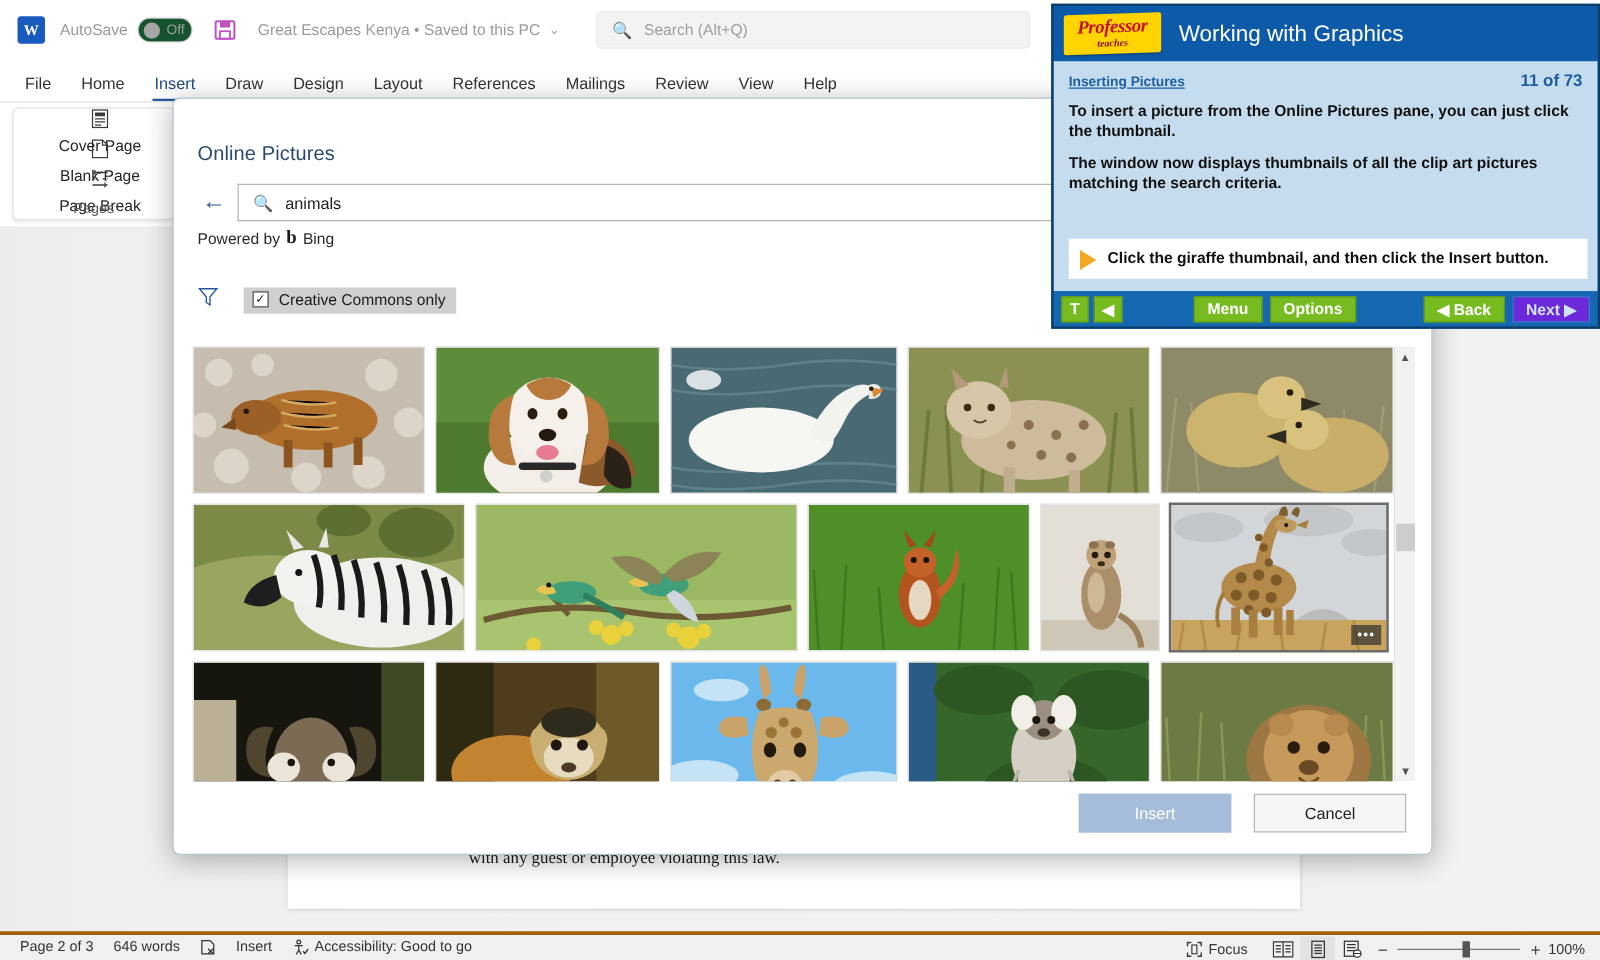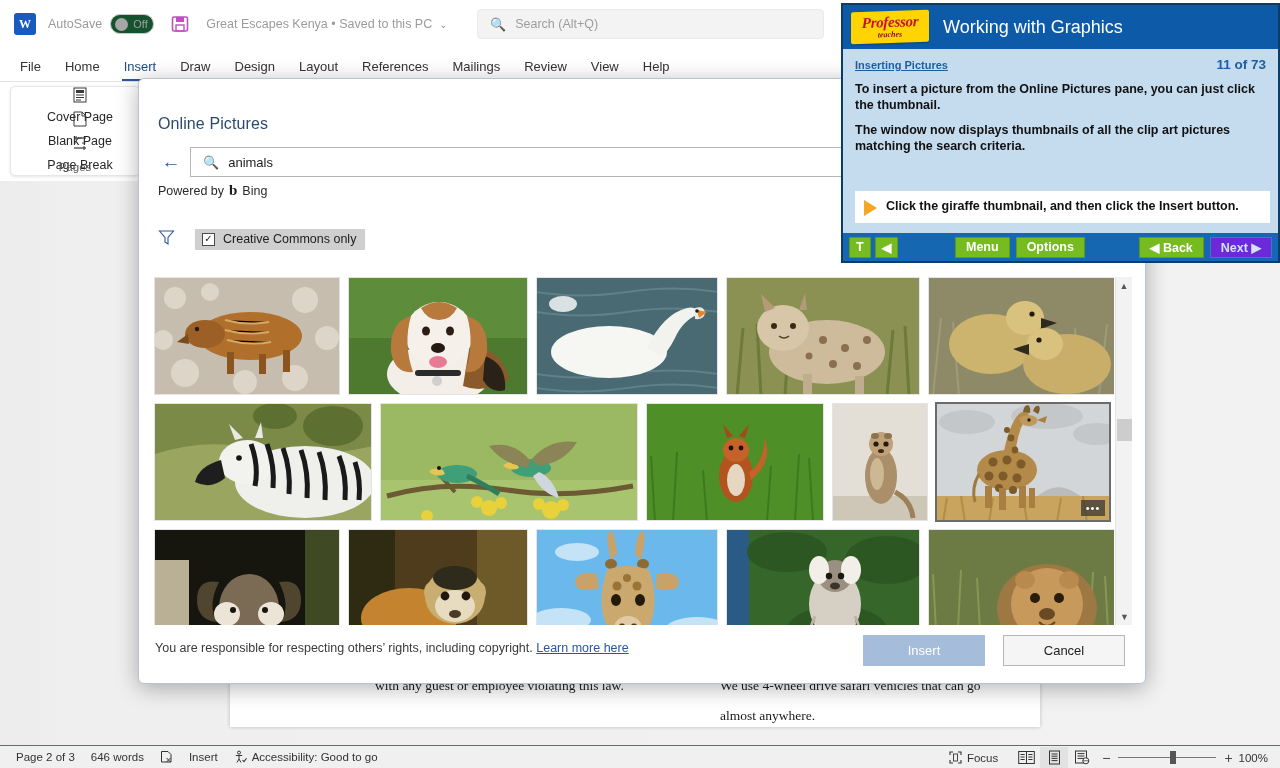--- a/index.html
+++ b/index.html
@@ -95,21 +95,21 @@
   .doc-col {
     position:absolute; font-size:13.5px; color:#1a1a1a; line-height:30px;
     font-family:"Liberation Serif", serif;
   }
   .doc-col.left { left:145px; top:500px; width:290px; }
   .doc-col.right { left:490px; top:500px; width:290px; }
 
   
   .statusbar {
     position:absolute; left:0; bottom:0; width:1280px; height:23px;
-    background:#f0f0f0; border-top:1px solid #a16207;
+    background:#f0f0f0; border-top:3px solid #a16207;
     display:flex; align-items:center; font-size:11.5px; color:#333;
   }
   .sb-item { margin-left:16px; display:flex; align-items:center; gap:5px; white-space:nowrap;}
   .sb-right { position:absolute; right:0; top:0; height:23px; display:flex; align-items:center; }
   .sb-view { width:28px; height:21px; display:flex; align-items:center; justify-content:center; }
   .sb-view.sel { background:#e2e2e2; }
   .zoom-slider { display:flex; align-items:center; gap:0px; margin:0 6px; }
   .zs-track { width:98px; height:1px; background:#767676; position:relative; }
   .zs-thumb { position:absolute; left:52px; top:-6px; width:6px; height:13px; background:#555; }
   .zoom-pct { margin-right:12px; font-size:11.5px; }
@@ -337,21 +337,20 @@
           </svg>
           <span>Page Break</span>
         </div>
         <div class="pg-label-group">Pages</div>
       </div>
     </div>
 
     <div class="doc-canvas">
       <div class="page-sheet">
         <div class="doc-col left">with any guest or employee violating this law.</div>
-        <div class="doc-col right">We use 4-wheel drive safari vehicles that can go almost anywhere.</div>
       </div>
     </div>
 
     <div class="statusbar">
       <div class="sb-item">Page 2 of 3</div>
       <div class="sb-item">646 words</div>
       <div class="sb-item">
         <svg width="13" height="14" viewBox="0 0 13 14">
           <path d="M1.5 1.5 H8 L11 4.5 V12 H1.5 Z" fill="none" stroke="#333" stroke-width="1"></path>
           <path d="M6.5 8 L10.5 12 M10.5 8 L6.5 12" stroke="#333" stroke-width="1"></path>
@@ -807,24 +806,20 @@
 
       </div>
       <div class="vscroll">
         <div class="vs-btn">▲</div>
         <div class="vs-thumb"></div>
         <div class="vs-btn" style="position:absolute;bottom:0;left:0;width:17px">▼</div>
       </div>
     </div>
 
     <div class="op-footer">
-      <div class="legal">
-        <span>You are responsible for respecting others’ rights, including copyright.</span>
-        <a href="#">Learn more here</a>
-      </div>
       <div class="btn insert">Insert</div>
       <div class="btn cancel">Cancel</div>
     </div>
   </div>
 
   <div class="teach">
     <div class="teach-head">
       <div class="pt-logo">
         <div class="l1">Professor</div>
         <div class="l2">teaches</div>

